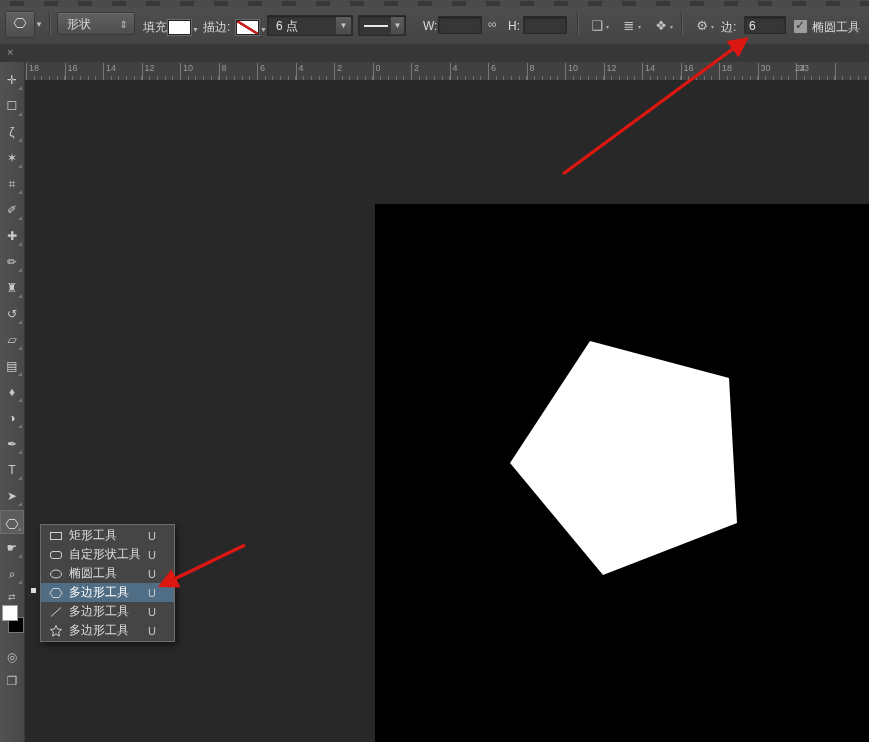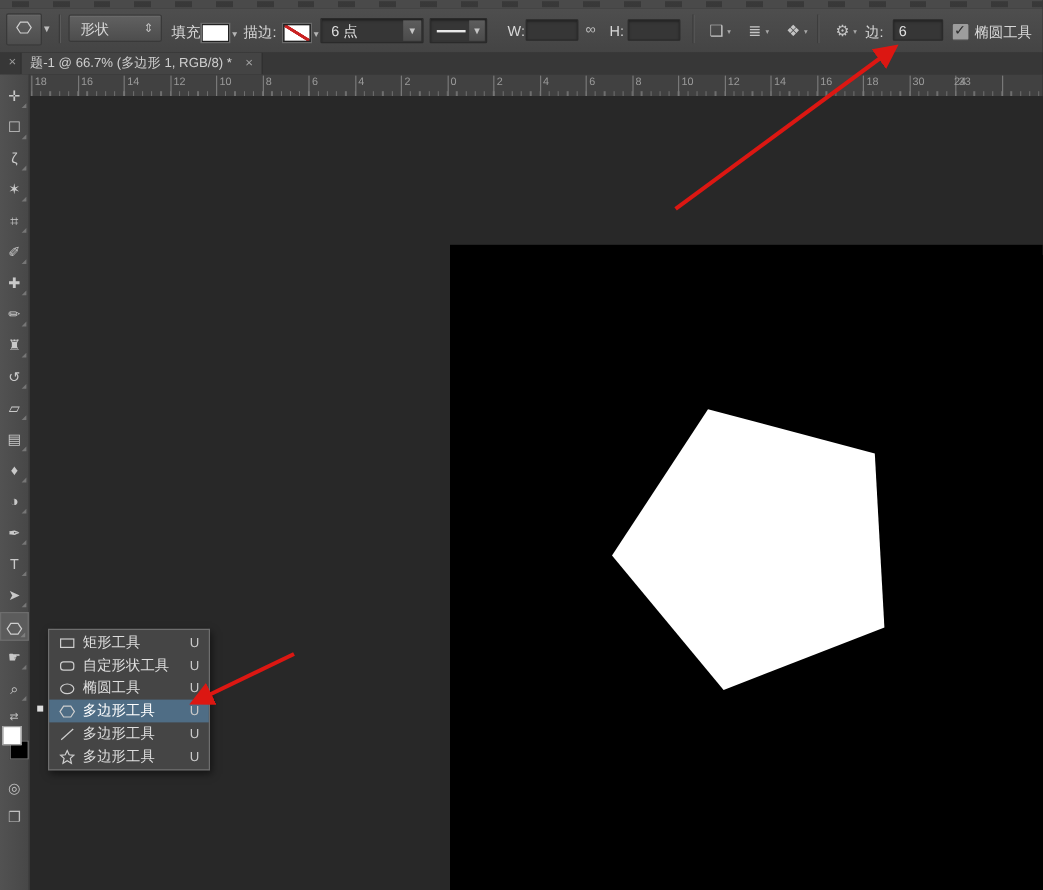--- a/index.html
+++ b/index.html
@@ -65,21 +65,21 @@
   #fg-swatch{position:absolute;left:2px;top:543px;width:14px;height:14px;background:#fff;border:1px solid #9d9d9d;z-index:2;}
   #bg-swatch{position:absolute;left:8px;top:555px;width:14px;height:14px;background:#000;border:1px solid #777;}
   #quick-mask{position:absolute;left:0;top:588px;width:24px;text-align:center;font-size:12px;color:#c0c0c0;}
   #screen-mode{position:absolute;left:0;top:612px;width:24px;text-align:center;font-size:12px;color:#c0c0c0;}
   
   #pasteboard{position:absolute;left:24px;top:80px;right:0;bottom:0;background:#282828;}
   #canvas{position:absolute;left:375px;top:204px;width:494px;height:538px;background:#000;}
   
   #tool-menu{position:absolute;left:40px;top:524px;width:133px;background:#454545;
       border:1px solid #6e6e6e;box-shadow:2px 3px 6px rgba(0,0,0,.5);z-index:40;padding:1px 0;}
-  .menu-item{position:relative;height:19px;display:flex;align-items:center;padding:0 8px 0 8px;
+  .menu-item{position:relative;height:19px;display:flex;align-items:center;padding:0 18px 0 8px;
       font-size:12px;color:#dedede;white-space:nowrap;}
   .menu-item.selected{background:#4f6d85;color:#fff;}
   .mi-icon{width:14px;height:14px;margin-right:6px;flex:0 0 auto;}
   .mi-label{flex:1 1 auto;}
   .mi-key{margin-left:6px;color:#c9c9c9;font-size:11px;}
   #active-tool-marker{position:absolute;left:31px;top:588px;width:5px;height:5px;background:#dedede;z-index:41;}
   
   #arrows{position:absolute;left:0;top:0;z-index:50;pointer-events:none;}
 </style>
 </head>
@@ -132,24 +132,20 @@
 
     <span class="ob ob-label" style="left:721px">边:</span>
     <div class="ob darkbox field" style="left:744px;width:42px">6</div>
 
     <div id="checkbox" class="ob checked"></div>
     <span class="ob ob-label" style="left:812px">椭圆工具</span>
   </div>
 
   <div id="tab-bar">
     <span id="hidden-tab-close">×</span>
-    <div id="active-tab">
-      <span>题-1 @ 66.7% (多边形 1, RGB/8) *</span>
-      <span id="tab-close">×</span>
-    </div>
   </div>
 
   <div id="ruler">
       <div class="rtick" style="left: 2px;"></div>
       <span class="rnum" style="left: 5px;">18</span>
       <div class="rtick" style="left: 40.5px;"></div>
       <span class="rnum" style="left: 43.5px;">16</span>
       <div class="rtick" style="left: 79px;"></div>
       <span class="rnum" style="left: 82px;">14</span>
       <div class="rtick" style="left: 117.5px;"></div>

